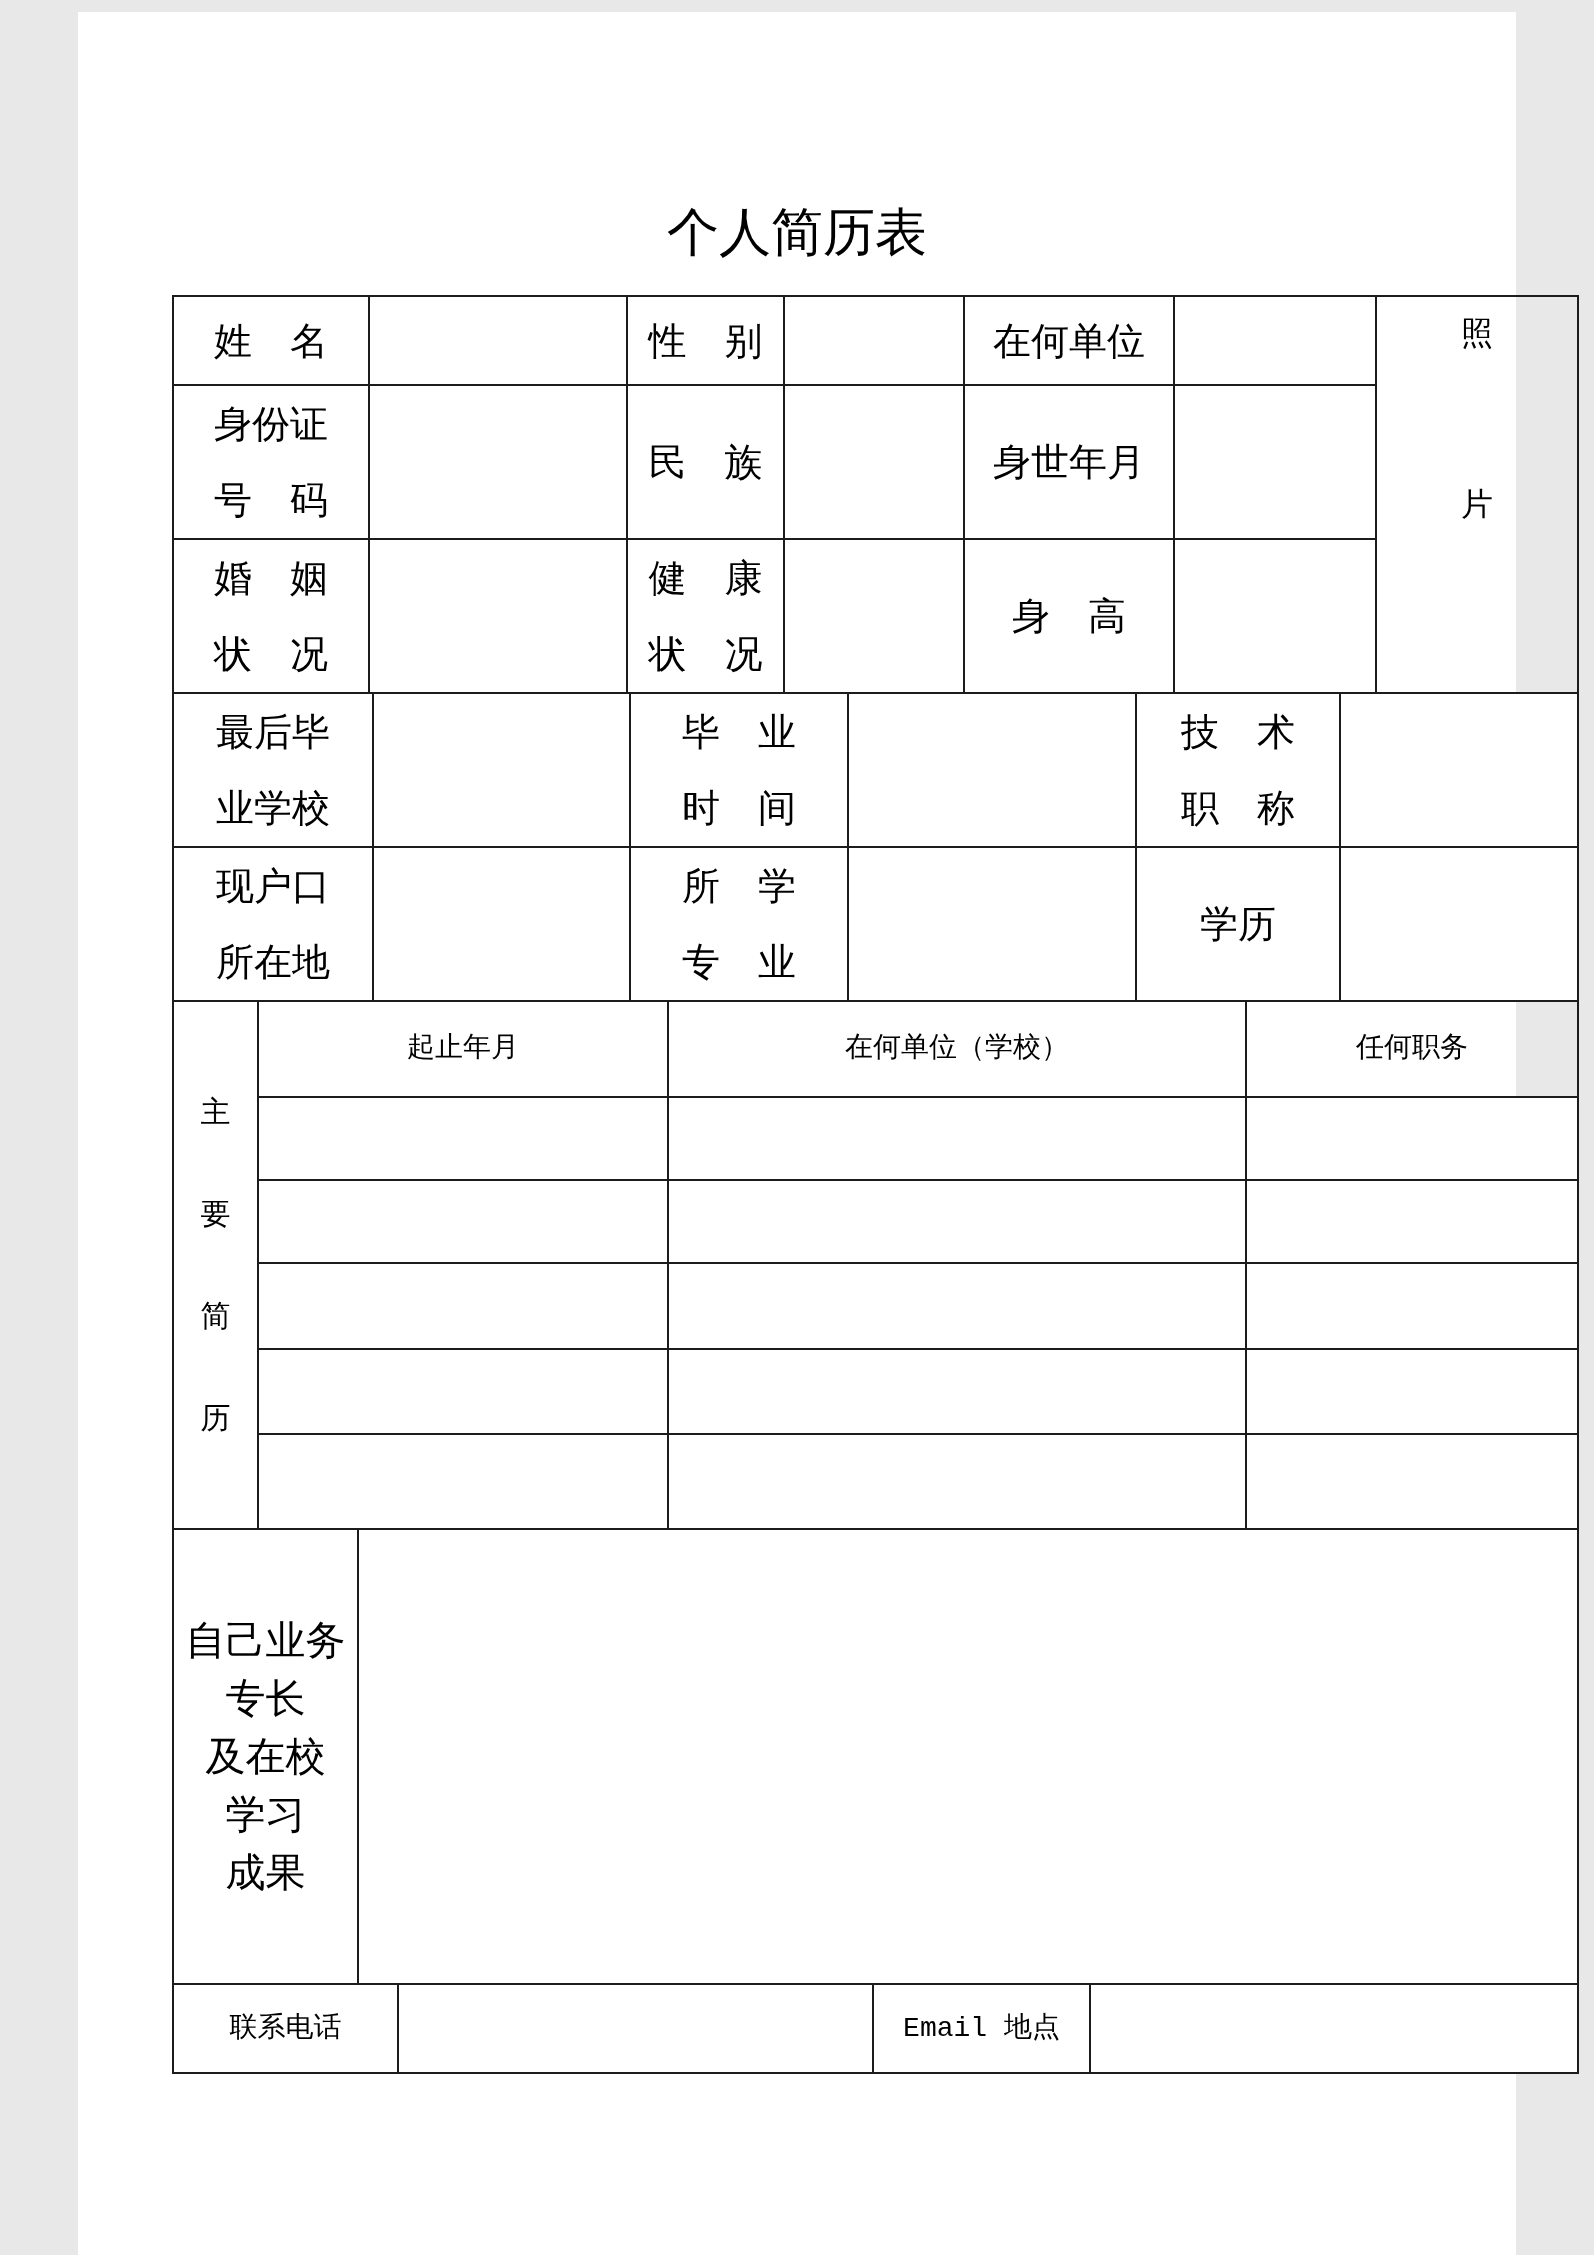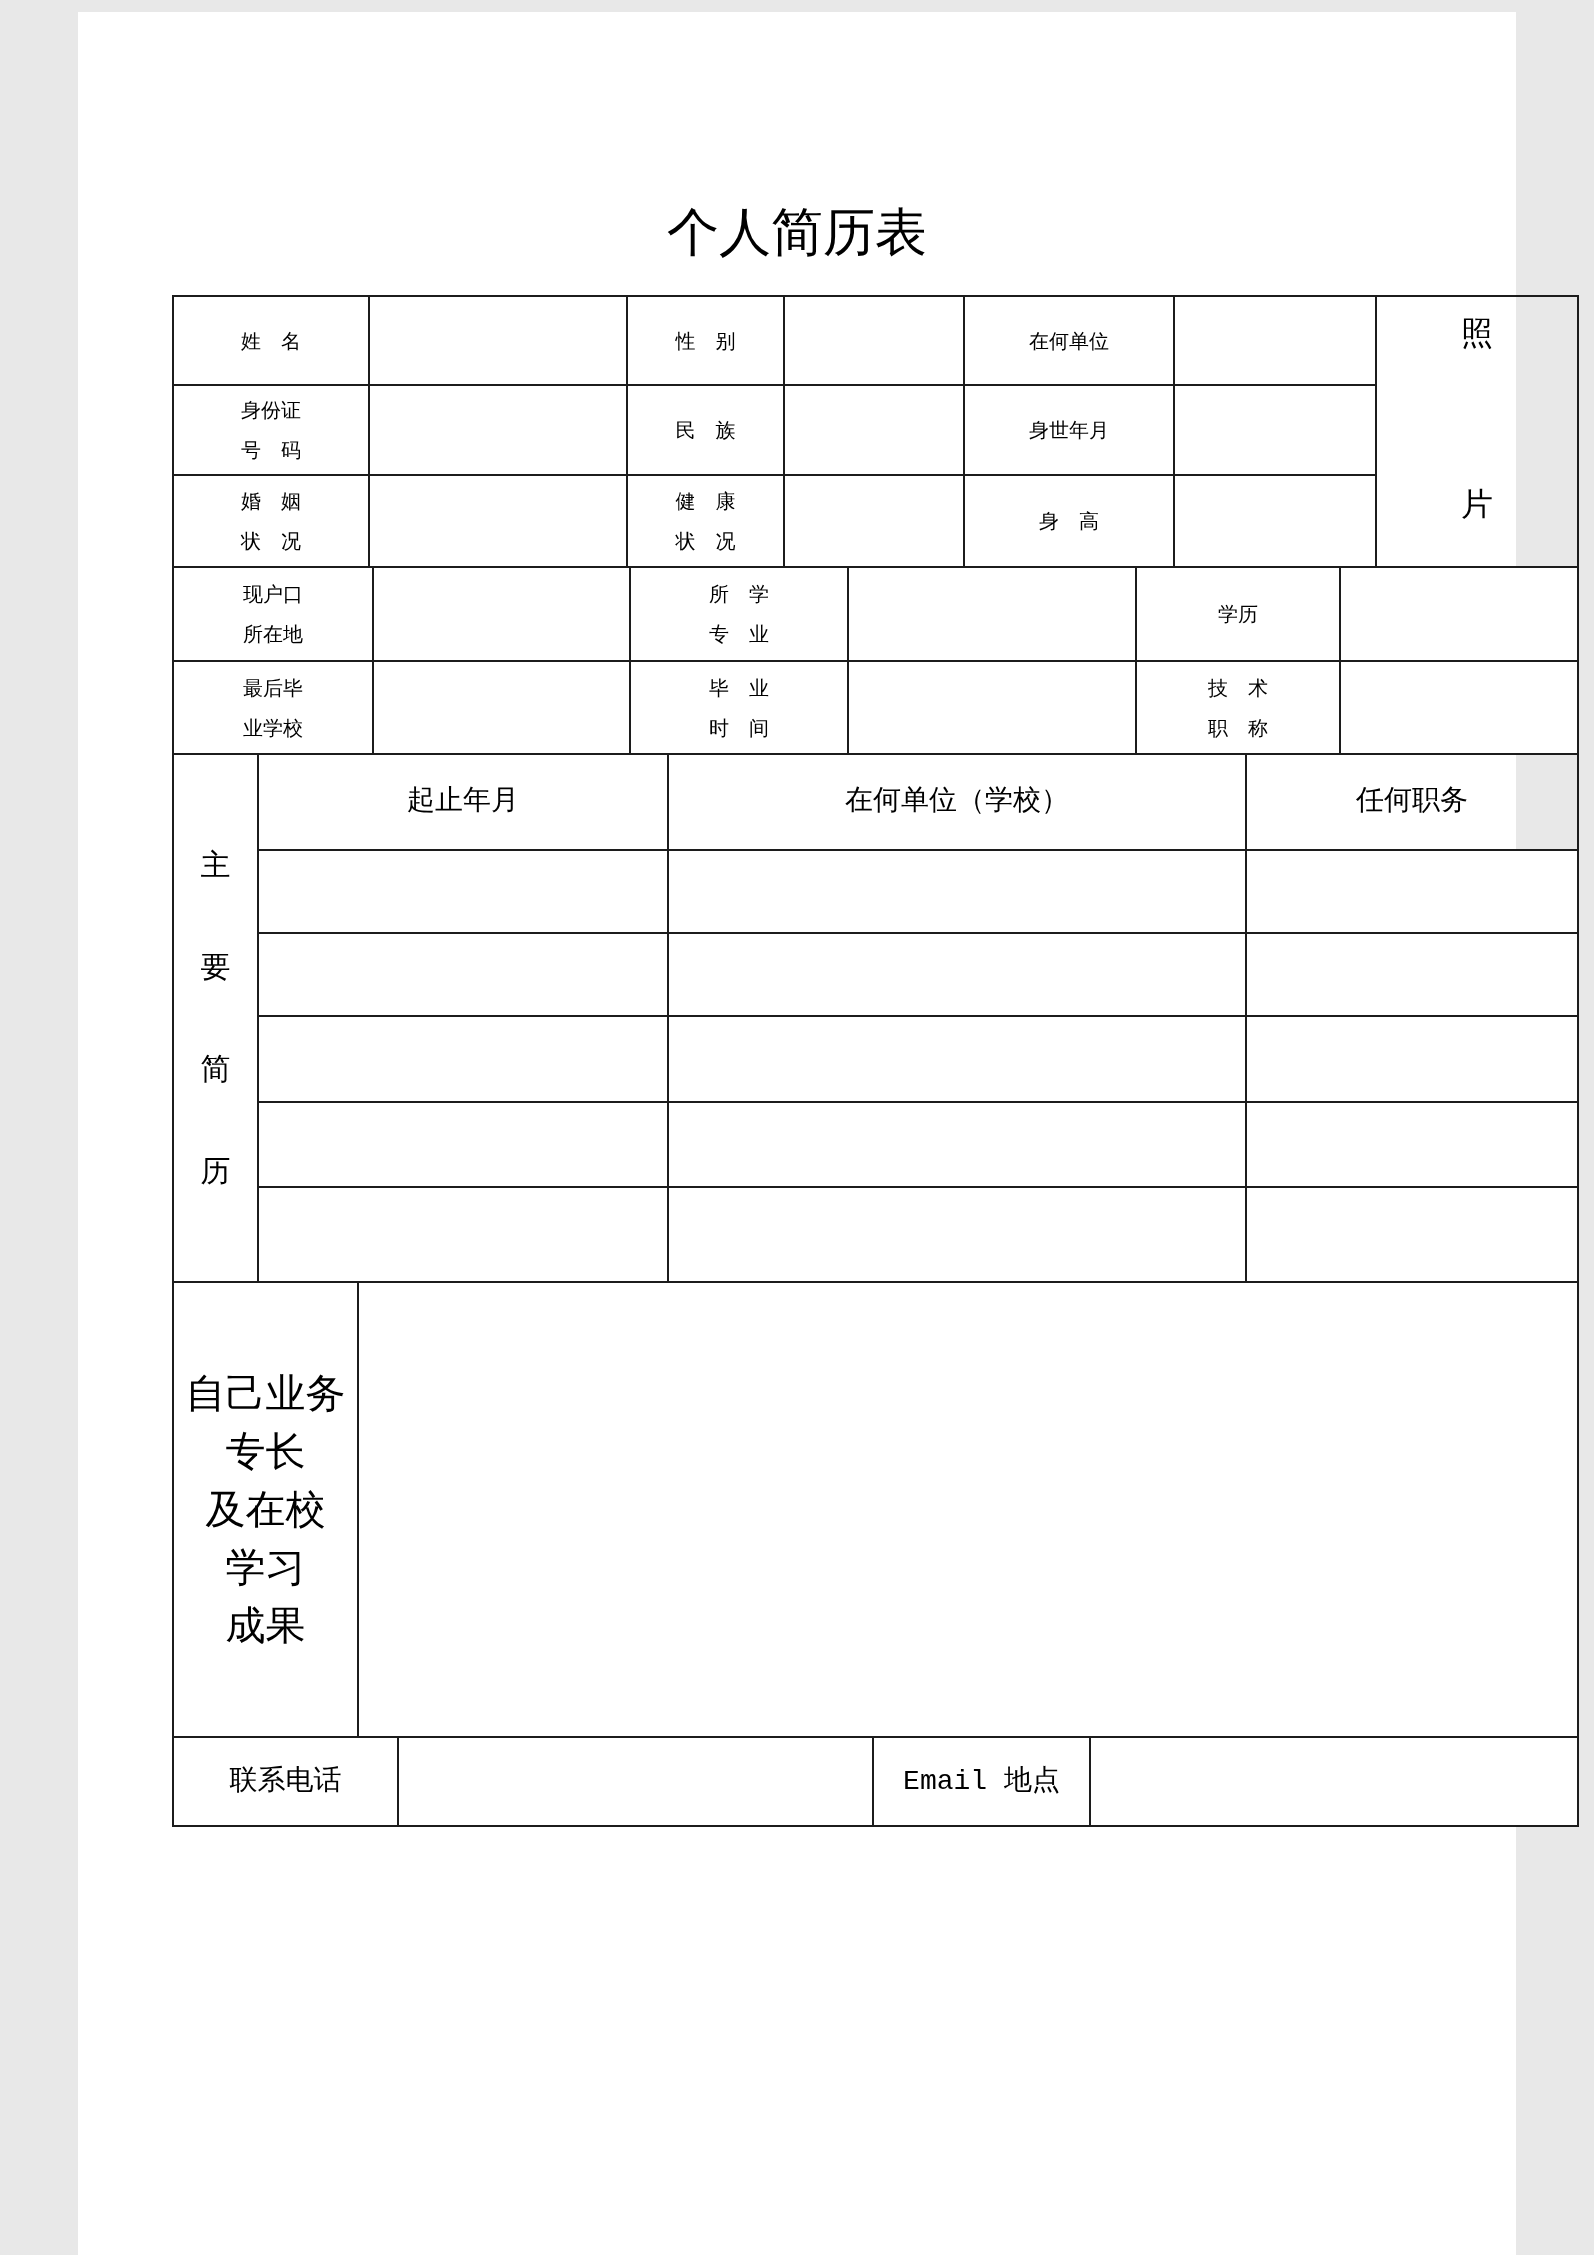--- a/index.html
+++ b/index.html
@@ -16,21 +16,21 @@
   }
   .sheet { margin-left:94px; padding-top:31px; width:1410px; }
   table.band {
     border-collapse:collapse; table-layout:fixed; width:1405px;
     empty-cells:show;
   }
   table.band + table.band { margin-top:-2px; }
   td { border:2px solid #1c1c1c; padding:0; overflow:hidden; }
   .lab {
     text-align:center; vertical-align:middle;
-    font-size:20px; line-height:2.0; white-space:pre-line;
+    font-size:38px; line-height:2.0; white-space:pre-line;
     font-family:Liberation Sans, sans-serif;
   }
   .sans { font-family:Liberation Mono, monospace; font-size:28px; }
   .val { background:#fff; }
   .photo-cell { vertical-align:top; }
   .photo-inner {
     height:100%; min-height:265px; display:flex; flex-direction:column;
     align-items:center; justify-content:space-between;
     padding:20px 0 42px 0; font-size:32px; line-height:1;
   }
@@ -102,39 +102,39 @@
     <table class="band">
       <colgroup>
         <col style="width:200px">
           <col style="width:257px">
           <col style="width:218px">
         <col style="width:288px">
           <col style="width:204px">
           <col style="width:238px">
       </colgroup>
       <tbody>
-          <tr style="height:94px">
+          <tr style="height:93px">
+        <td class="lab">最后毕
+业学校</td>
+        <td class="val"></td>
+        <td class="lab">毕　业
+时　间</td>
+        <td class="val"></td>
+        <td class="lab">技　术
+职　称</td>
+        <td class="val"></td>
+      </tr>
+      <tr style="height:94px">
         <td class="lab">现户口
 所在地</td>
         <td class="val"></td>
         <td class="lab">所　学
 专　业</td>
         <td class="val"></td>
         <td class="lab">学历</td>
-        <td class="val"></td>
-      </tr>
-      <tr style="height:93px">
-        <td class="lab">最后毕
-业学校</td>
-        <td class="val"></td>
-        <td class="lab">毕　业
-时　间</td>
-        <td class="val"></td>
-        <td class="lab">技　术
-职　称</td>
         <td class="val"></td>
       </tr>
     </tbody>
       </table>
 
     <table class="band">
       <colgroup>
         <col style="width:85px">
           <col style="width:410px">
           <col style="width:578px">

